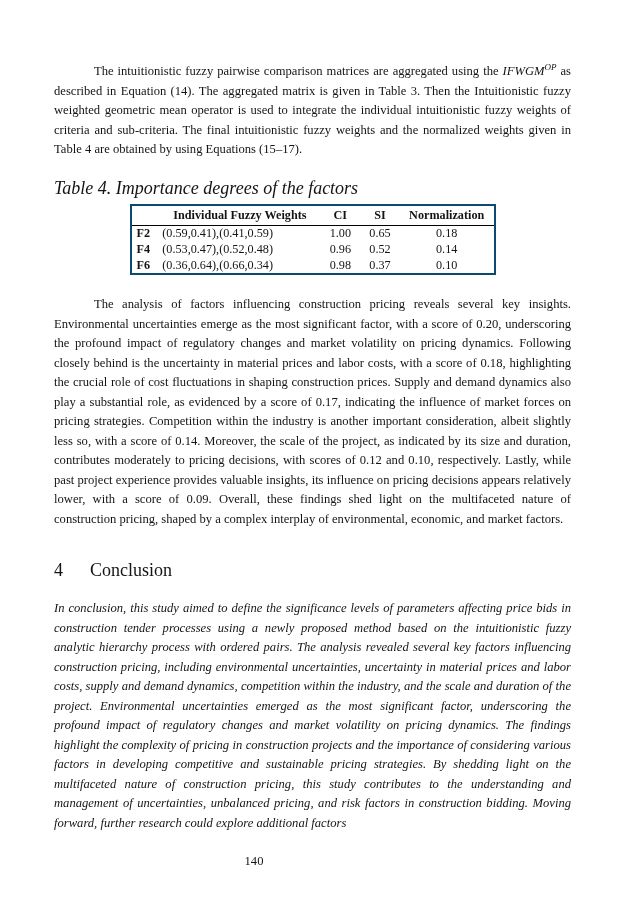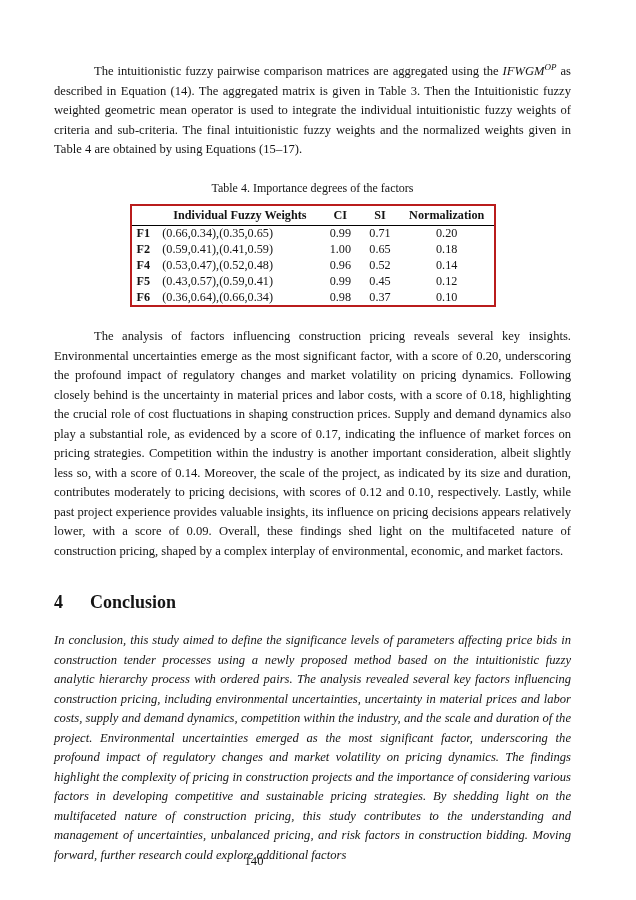--- a/index.html
+++ b/index.html
@@ -32,28 +32,29 @@
   }
   .formula {
     font-style: italic;
   }
   .formula sup {
     font-size: 9px;
     font-style: italic;
   }
   .table-caption {
     margin-top: 21px;
-    text-align: center;
-    font-size: 12px;
+    text-align: left;
+    font-size: 18px;
     line-height: 15px;
+    font-style: italic;
   }
   table.factors {
     margin: 8px auto 0 auto;
     border-collapse: collapse;
-    border: 2px solid #b91c1c;
+    border: 2px solid #0c4a6e;
     width: 366px;
     font-size: 12.2px;
   }
   table.factors thead th {
     border-bottom: 1.5px solid #000000;
     font-weight: bold;
     padding: 2px 3px 2px 3px;
     white-space: nowrap;
   }
   table.factors td {
@@ -81,21 +82,21 @@
   }
   table.factors thead .col-weights {
     text-align: center;
   }
   .para-analysis {
     margin-top: 20px !important;
   }
   h1.section-heading {
     margin: 29px 0 0 0;
     font-size: 18px;
-    font-weight: bold;
+    font-weight: normal;
     line-height: 24px;
     font-family: "Liberation Serif", "DejaVu Serif", serif;
   }
   h1.section-heading .sec-num {
     display: inline-block;
     width: 36px;
   }
   .para-conclusion {
     margin-top: 17px !important;
     font-style: italic;
@@ -123,46 +124,32 @@
       <tr>
         <th class="col-id"></th>
         <th class="col-weights">Individual Fuzzy Weights</th>
         <th class="col-ci">CI</th>
         <th class="col-si">SI</th>
         <th class="col-norm">Normalization</th>
       </tr>
     </thead>
     <tbody>
       <tr>
-        <td class="col-id">F1</td>
-        <td class="col-weights">(0.66,0.34),(0.35,0.65)</td>
-        <td class="col-ci">0.99</td>
-        <td class="col-si">0.71</td>
-        <td class="col-norm">0.20</td>
-      </tr>
-      <tr>
         <td class="col-id">F2</td>
         <td class="col-weights">(0.59,0.41),(0.41,0.59)</td>
         <td class="col-ci">1.00</td>
         <td class="col-si">0.65</td>
         <td class="col-norm">0.18</td>
       </tr>
       <tr>
         <td class="col-id">F4</td>
         <td class="col-weights">(0.53,0.47),(0.52,0.48)</td>
         <td class="col-ci">0.96</td>
         <td class="col-si">0.52</td>
         <td class="col-norm">0.14</td>
-      </tr>
-      <tr>
-        <td class="col-id">F5</td>
-        <td class="col-weights">(0.43,0.57),(0.59,0.41)</td>
-        <td class="col-ci">0.99</td>
-        <td class="col-si">0.45</td>
-        <td class="col-norm">0.12</td>
       </tr>
       <tr>
         <td class="col-id">F6</td>
         <td class="col-weights">(0.36,0.64),(0.66,0.34)</td>
         <td class="col-ci">0.98</td>
         <td class="col-si">0.37</td>
         <td class="col-norm">0.10</td>
       </tr>
     </tbody>
   </table>

